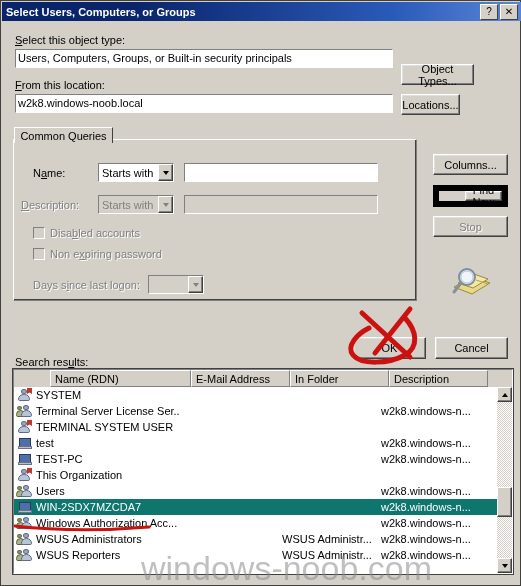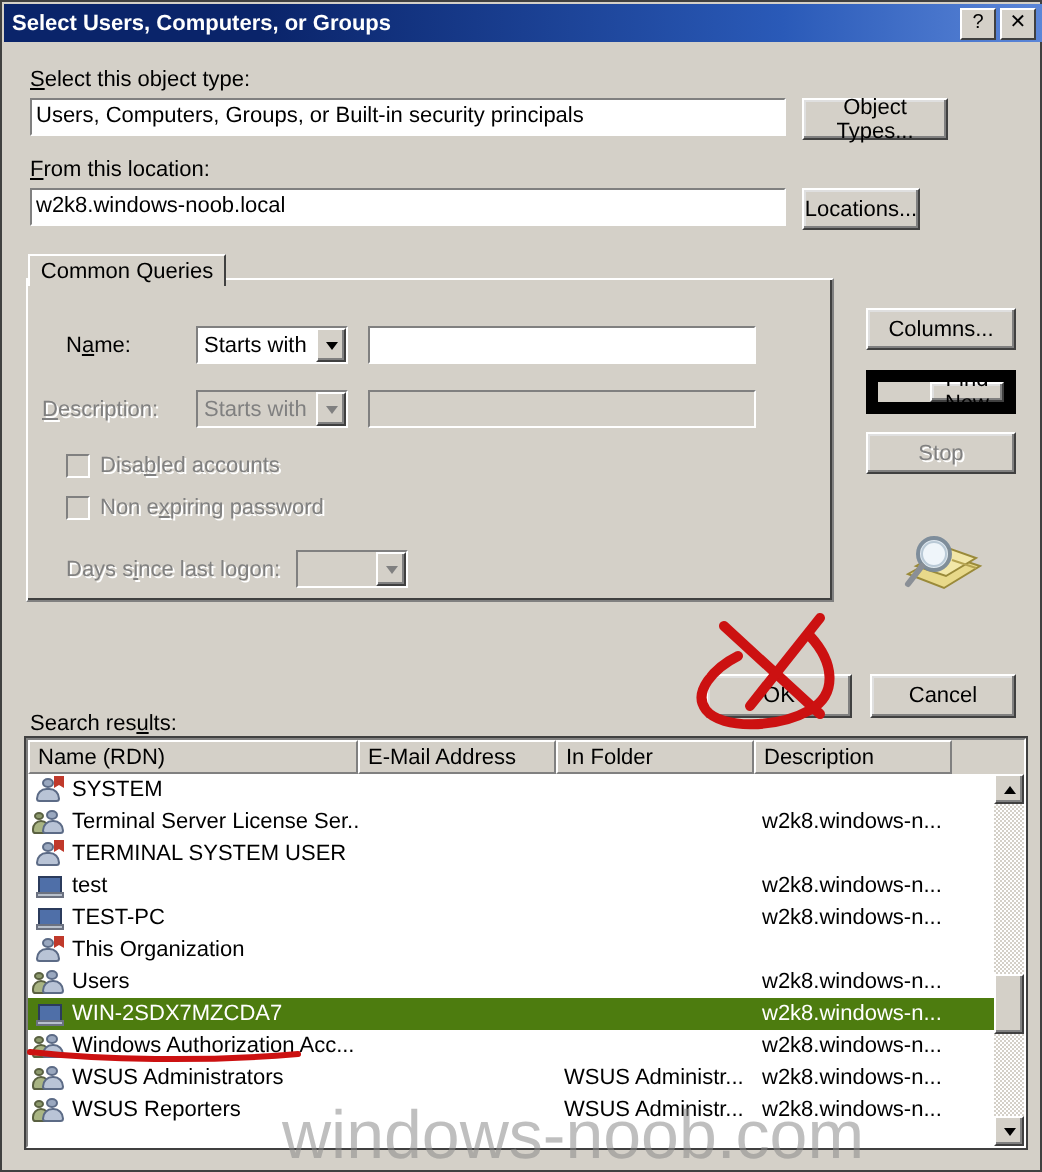--- a/index.html
+++ b/index.html
@@ -125,21 +125,21 @@
   #header-row{display:flex;height:17px;background:#d4d0c8;}
   .hcell{
     box-sizing:border-box;height:17px;background:#d4d0c8;
     border-top:1px solid #fff;border-left:1px solid #fff;
     border-right:1px solid #808080;border-bottom:1px solid #808080;
     font-size:11px;color:#000;padding:2px 0 0 4px;
     white-space:nowrap;overflow:hidden;
   }
   .rows{position:absolute;left:0;top:17px;right:15px;bottom:0;background:#fff;}
   .row{display:flex;height:16px;align-items:center;}
-  .row.sel{background:#4d7c0f;color:#fff;}
+  .row.sel{background:#0f766e;color:#fff;}
   .cell{box-sizing:border-box;font-size:11px;white-space:nowrap;overflow:hidden;padding-left:4px;}
   .cell.c0{display:flex;align-items:center;gap:3px;padding-left:3px;}
   .row.sel .cell{color:#fff;}
   
   .ico{width:16px;height:14px;position:relative;flex:none;}
   .ico .head{position:absolute;left:4px;top:1px;width:6px;height:5px;border-radius:50%;background:#9aa8bf;border:1px solid #5c6b86;box-sizing:border-box;}
   .ico .body{position:absolute;left:1px;top:6px;width:12px;height:7px;border-radius:6px 6px 2px 2px;background:#b9c4d6;border:1px solid #5c6b86;box-sizing:border-box;}
   .ico .head2{position:absolute;left:0px;top:2px;width:5px;height:4px;border-radius:50%;background:#8d9a6d;border:1px solid #5a6141;box-sizing:border-box;}
   .ico .body2{position:absolute;left:-1px;top:6px;width:9px;height:7px;border-radius:5px 5px 2px 2px;background:#a9b583;border:1px solid #5a6141;box-sizing:border-box;}
   .ico .flag{position:absolute;right:1px;top:0px;width:5px;height:6px;background:#c0392b;clip-path:polygon(0 0,100% 0,100% 100%,50% 75%,0 100%);}
@@ -187,21 +187,21 @@
     <div class="tb-btns">
       <div class="tb-btn">?</div>
       <div class="tb-btn">✕</div>
     </div>
   </div>
 
   <div class="lbl" style="left:14px;top:33px;">
     <span class="u">S</span><span>elect this object type:</span>
   </div>
   <div class="field" style="left:14px;top:48px;width:378px;height:19px;">Users, Computers, Groups, or Built-in security principals</div>
-  <div class="btn" style="left:400px;top:48px;width:73px;height:21px;">
+  <div class="btn" style="left:400px;top:63px;width:73px;height:21px;">
     <span>Object Types...</span>
   </div>
 
   <div class="lbl" style="left:14px;top:78px;">
     <span class="u">F</span>rom this location:
   </div>
   <div class="field" style="left:14px;top:93px;width:378px;height:19px;">w2k8.windows-noob.local</div>
   <div class="btn" style="left:400px;top:93px;width:59px;height:21px;">
     <span>Locations...</span>
   </div>
@@ -279,21 +279,21 @@
   <div class="btn" style="left:434px;top:336px;width:73px;height:22px;">
     <span>Cancel</span>
   </div>
 
   <div class="lbl" style="left:14px;top:355px;">
     Search res<span class="u">u</span>lts:
   </div>
 
   <div id="listbox">
     <div id="header-row">
-        <div class="hcell" style="width: 165px;">Name (RDN)</div>
+        <div class="hcell" style="width: 141px; margin-left: 36px;">Name (RDN)</div>
         <div class="hcell" style="width: 99px;">E-Mail Address</div>
         <div class="hcell" style="width: 99px;">In Folder</div>
         <div class="hcell" style="width: 99px;">Description</div>
       </div>
     <div class="rows">
         <div class="row">
           <div class="cell c0" style="width: 165px;">
             <span class="ico">
               <span class="head"></span>
               <span class="body"></span>

